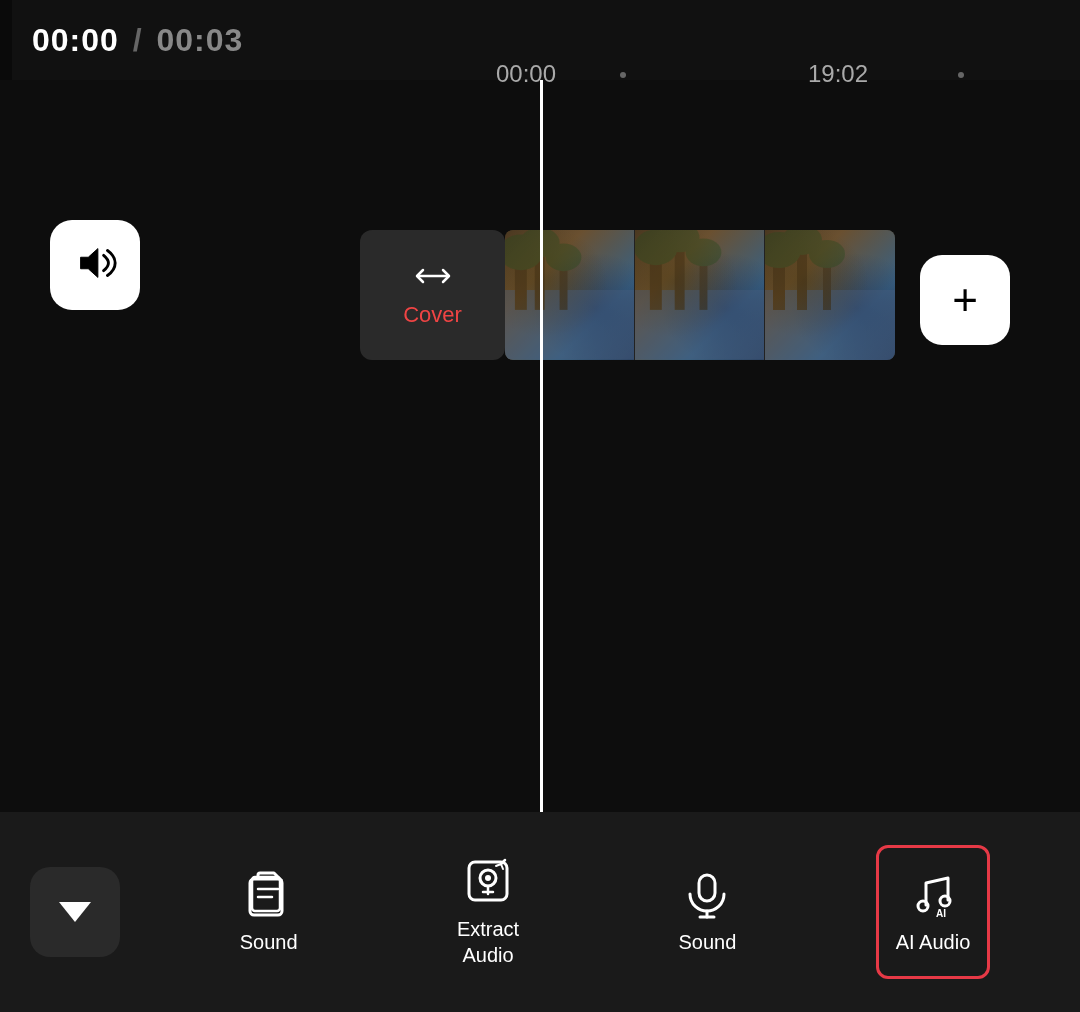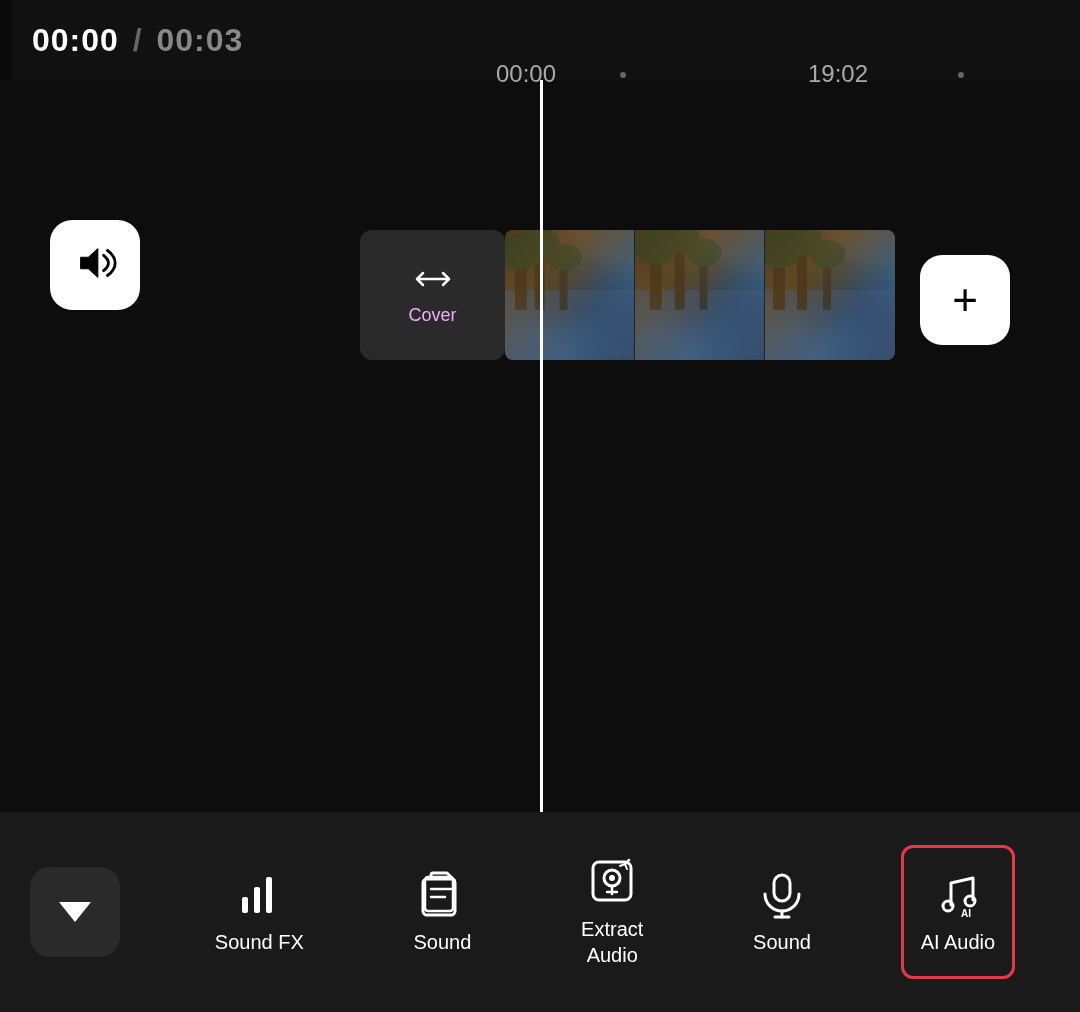--- a/index.html
+++ b/index.html
@@ -121,23 +121,23 @@
       justify-content: center;
       cursor: pointer;
       z-index: 5;
     }
 
     .cover-arrows {
       margin-bottom: 8px;
     }
 
     .cover-label {
-      font-size: 18px;
+      font-size: 22px;
       font-weight: 500;
-      color: #f0abfc;
+      color: #ef4444;
     }
 
     
     .video-strip {
       position: absolute;
       top: 150px;
       left: 505px;
       height: 130px;
       display: flex;
       border-radius: 8px;
@@ -357,28 +357,20 @@
 </div>
 
 <div class="bottom-toolbar">
 
   <div class="collapse-btn">
     <div class="chevron-down"></div>
   </div>
 
   <div class="toolbar-items">
 
-    <div class="toolbar-item">
-      <svg viewBox="0 0 50 50" fill="none">
-        <rect x="8" y="28" width="6" height="16" rx="2" fill="white"></rect>
-        <rect x="20" y="18" width="6" height="26" rx="2" fill="white"></rect>
-        <rect x="32" y="8" width="6" height="36" rx="2" fill="white"></rect>
-      </svg>
-      <span class="toolbar-label">Sound FX</span>
-    </div>
 
     <div class="toolbar-item">
       <svg viewBox="0 0 50 50" fill="none">
         <rect x="6" y="10" width="32" height="36" rx="4" stroke="white" stroke-width="3" fill="none"></rect>
         <path d="M14 10V6a2 2 0 012-2h14l8 8" stroke="white" stroke-width="3" fill="none" stroke-linejoin="round"></path>
         <rect x="8" y="8" width="28" height="34" rx="3" stroke="white" stroke-width="2.5" fill="none"></rect>
         <line x1="14" y1="20" x2="34" y2="20" stroke="white" stroke-width="2.5" stroke-linecap="round"></line>
         <line x1="14" y1="28" x2="28" y2="28" stroke="white" stroke-width="2.5" stroke-linecap="round"></line>
       </svg>
       <span class="toolbar-label">Sound</span>

